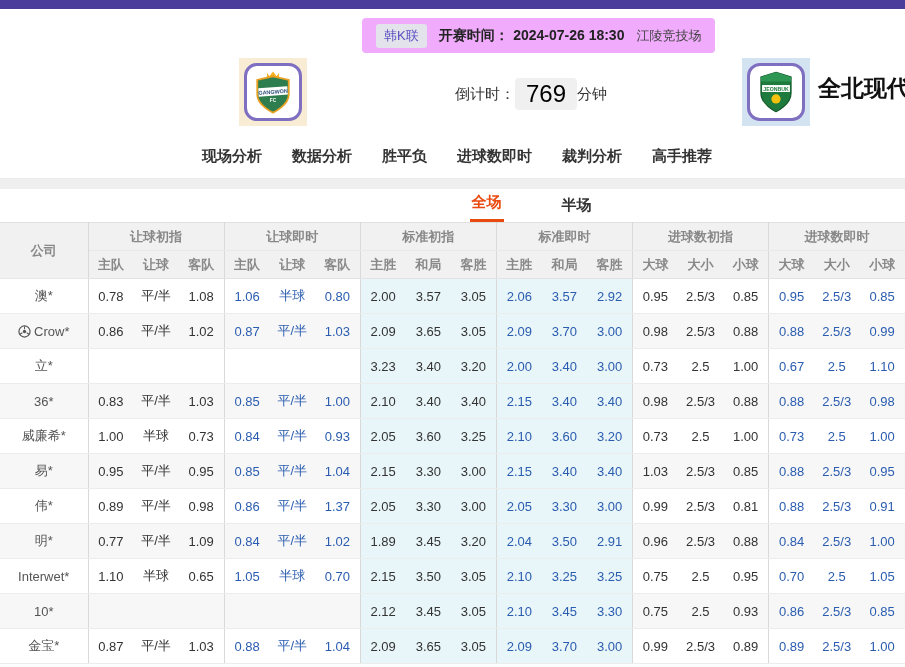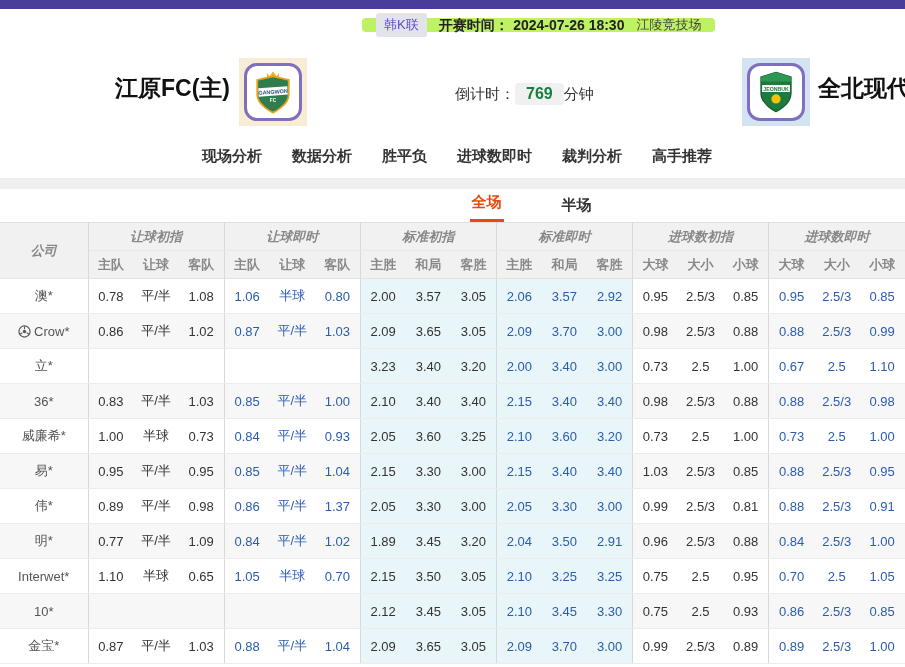--- a/index.html
+++ b/index.html
@@ -3,22 +3,22 @@
 <meta charset="utf-8">
 <style>
   * { box-sizing: border-box; margin: 0; padding: 0; }
   html,body { width:905px; height:667px; overflow:hidden; background:#fff;
     font-family:"Liberation Sans","DejaVu Sans",sans-serif; }
 
   .topbar { height:9px; background:#4a3c9b; }
 
   .match-header { position:relative; height:126px; background:#fff; }
 
-  .infobar { position:absolute; left:362px; top:9px; height:14px;
-    background:#bef264; border-radius:4px; display:flex; align-items:center;
+  .infobar { position:absolute; left:362px; top:9px; height:35px;
+    background:#f0abfc; border-radius:4px; display:flex; align-items:center;
     padding:0 14px; gap:12px; white-space:nowrap; }
   .league-chip { color:#5a4fc0; background:#e3e3ec; border-radius:3px;
     padding:3px 8px; font-size:13px; }
   .kick-label,.kick-time { font-weight:bold; color:#222; font-size:14px; }
   .venue { color:#444; font-size:13px; }
 
   .team-name { position:absolute; top:64px; font-size:23px; font-weight:bold;
     color:#111; white-space:nowrap; }
   .home-name { left:115px; }
   .away-name { left:818px; }
@@ -26,21 +26,21 @@
   .logo-wrap { position:absolute; top:49px; width:68px; height:68px;
     display:flex; align-items:center; justify-content:center; }
   .home-logo-wrap { left:239px; background:#f8ecd5; }
   .away-logo-wrap { left:742px; background:#d4e3f2; }
   .logo-frame { width:58px; height:58px; background:#fff; border:3px solid #7e6fc0;
     border-radius:13px; display:flex; align-items:center; justify-content:center; }
 
   .countdown { position:absolute; left:455px; top:70px; height:30px;
     display:flex; align-items:center; font-size:15px; color:#333; }
   .count-value { background:#f0f0f0; border-radius:4px; padding:2px 11px;
-    color:#15803d; font-weight:bold; font-size:16px; }
+    color:#000000; font-weight:normal; font-size:24px; }
 
   .nav { height:44px; background:#fff; border-bottom:1px solid #ececec;
     display:flex; align-items:center; gap:30px; padding-left:202px;
     font-size:15px; font-weight:bold; color:#333; }
   .nav-item { cursor:pointer; white-space:nowrap; }
   .nav-item.pill { background:#e94a10; color:#fff; border-radius:17px;
     padding:7px 16px; }
 
   .gray-gap { height:10px; background:#efefef; }
 
@@ -48,21 +48,21 @@
     align-items:flex-end; gap:56px; position:relative; left:79px;
     font-size:15px; font-weight:bold; }
   .subtab { padding:0 2px 7px 2px; color:#333; cursor:pointer; }
   .subtab.active { color:#e94a10; border-bottom:3px solid #e94a10; }
 
   table.odds { width:905px; border-collapse:collapse; table-layout:fixed;
     font-size:13px; border-top:1px solid #e0e0e0; }
   col.c-company { width:88px; }
   thead th { background:#f1f1f1; color:#888; font-weight:bold; height:28px;
     border-bottom:1px solid #e2e2e2; }
-  thead tr.grp-row th { border-bottom:1px solid #e8e8e8;font-style:italic; }
+  thead tr.grp-row th { border-bottom:1px solid #e8e8e8; }
   th.company-h { border-right:1px solid #d9d9d9; }
   tbody td { height:35px; text-align:center; color:#333;
     border-bottom:1px solid #ececec; overflow:hidden; white-space:nowrap; }
   tbody td.company { color:#555; }
   tbody tr.even td { background:#f7f7f7; }
   td.cyan, tr.even td.cyan { background:#e9f6f9; }
   td.blue { color:#2a5caf; }
   .gs { border-left:1px solid #d9d9d9; }
   .ball-icon-svg { vertical-align:-2px; margin-right:3px; }
 </style>
@@ -74,21 +74,20 @@
 <div class="match-header">
   <div class="infobar">
     <span class="league-chip">韩K联</span>
     <span>
       <span class="kick-label">开赛时间：</span>
       <span class="kick-time">2024-07-26 18:30</span>
     </span>
     <span class="venue">江陵竞技场</span>
   </div>
 
-  <div class="team-name home-name">江原FC(主)</div>
 
   <div class="logo-wrap home-logo-wrap">
     <div class="logo-frame">
       <svg class="crest" width="40" height="46" viewBox="0 0 32 38">
         <polygon points="11,3 13,6 16,2 19,6 21,3 21,7 11,7" fill="#f4b223"></polygon>
         <path d="M16 6 L29 9 V21 C29 30 16 36 16 36 C16 36 3 30 3 21 V9 Z" fill="#2e7d4f" stroke="#e8a020" stroke-width="1.5"></path>
         <rect x="4" y="15" width="24" height="7" fill="#fff" transform="rotate(-4 16 18)"></rect>
         <text x="16" y="20.5" text-anchor="middle" font-size="4.5" font-weight="bold" fill="#2e4f7d" transform="rotate(-4 16 18)">GANGWON</text>
         <text x="16" y="27" text-anchor="middle" font-size="4" font-weight="bold" fill="#fff">FC</text>
       </svg>

